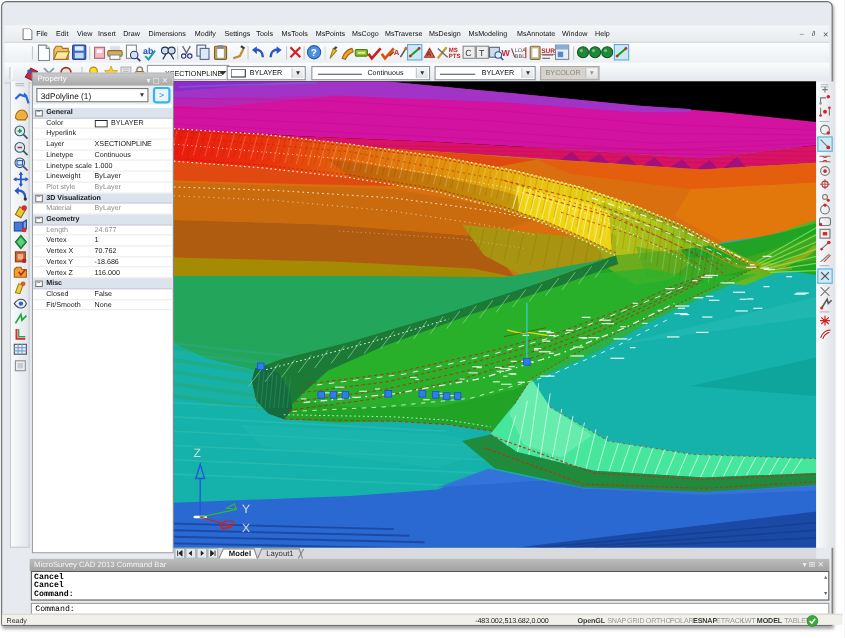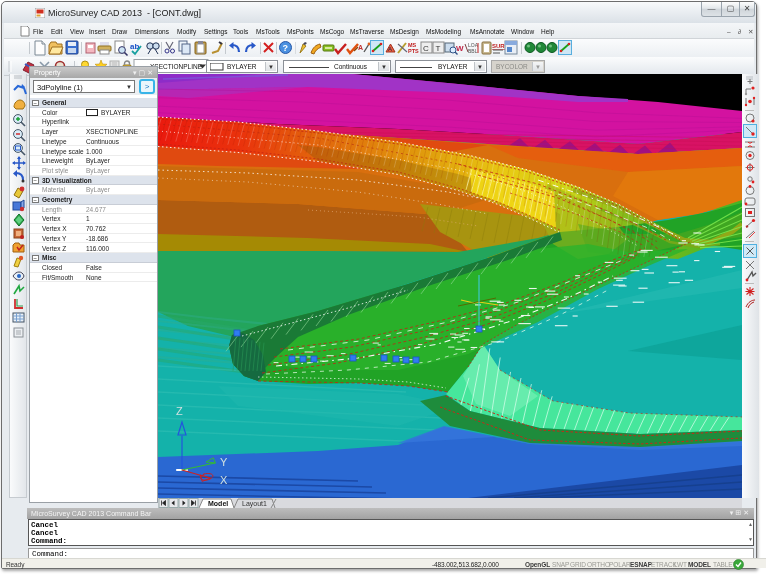--- a/index.html
+++ b/index.html
@@ -35,33 +35,20 @@
 .prow .vl{position:absolute;left:56px;top:1px}
 .psec{background:#dde3ec;font-weight:bold;border-bottom:1px solid #c8cdd6}
 .psec .bx{position:absolute;left:2px;top:1.5px;width:6.5px;height:6.5px;border:1px solid #777;background:#fff;font-size:6px;line-height:4.5px;text-align:center;font-weight:normal}
 .gv{color:#8c8c8c}
 .gray{color:#9a9a94}
 .dark{color:#3a3a3a;font-weight:bold}
 </style>
 </head>
 <body>
 <div id="win">
-  <div id="title">
-    <svg id="ticon" viewBox="0 0 10 10">
-        <rect x="0" y="0" width="10" height="10" fill="#fff" stroke="#888" stroke-width="0.8"></rect>
-        <rect x="1.5" y="1.5" width="7" height="4" fill="#d03020"></rect>
-        <rect x="1.5" y="6.5" width="4" height="2" fill="#e0a030"></rect>
-      </svg>
-    <div class="txt">MicroSurvey CAD 2013&nbsp;&nbsp;- [CONT.dwg]</div>
-    <div class="wbtns">
-      <div class="wbtn" style="left:0;width:21px;border-radius:0 0 0 3px">—</div>
-      <div class="wbtn" style="left:20px;width:19px">▢</div>
-      <div class="wbtn" style="left:38px;width:16px;border-radius:0 0 3px 0">✕</div>
-    </div>
-  </div>
   <div id="menubar">
     <svg style="position:absolute;left:16px;top:3px" width="10" height="11" viewBox="0 0 10 11">
         <path d="M1 0h6l2 2v8h-8z" fill="#fff" stroke="#777" stroke-width="0.9"></path>
       </svg>
     <span class="mi" style="left:33px">&nbsp;</span>
     <span class="mi" style="left:29px">File</span>
     <span class="mi" style="left:47px">Edit</span>
     <span class="mi" style="left:66px">View</span>
     <span class="mi" style="left:85px">Insert</span>
     <span class="mi" style="left:108px">Draw</span>

